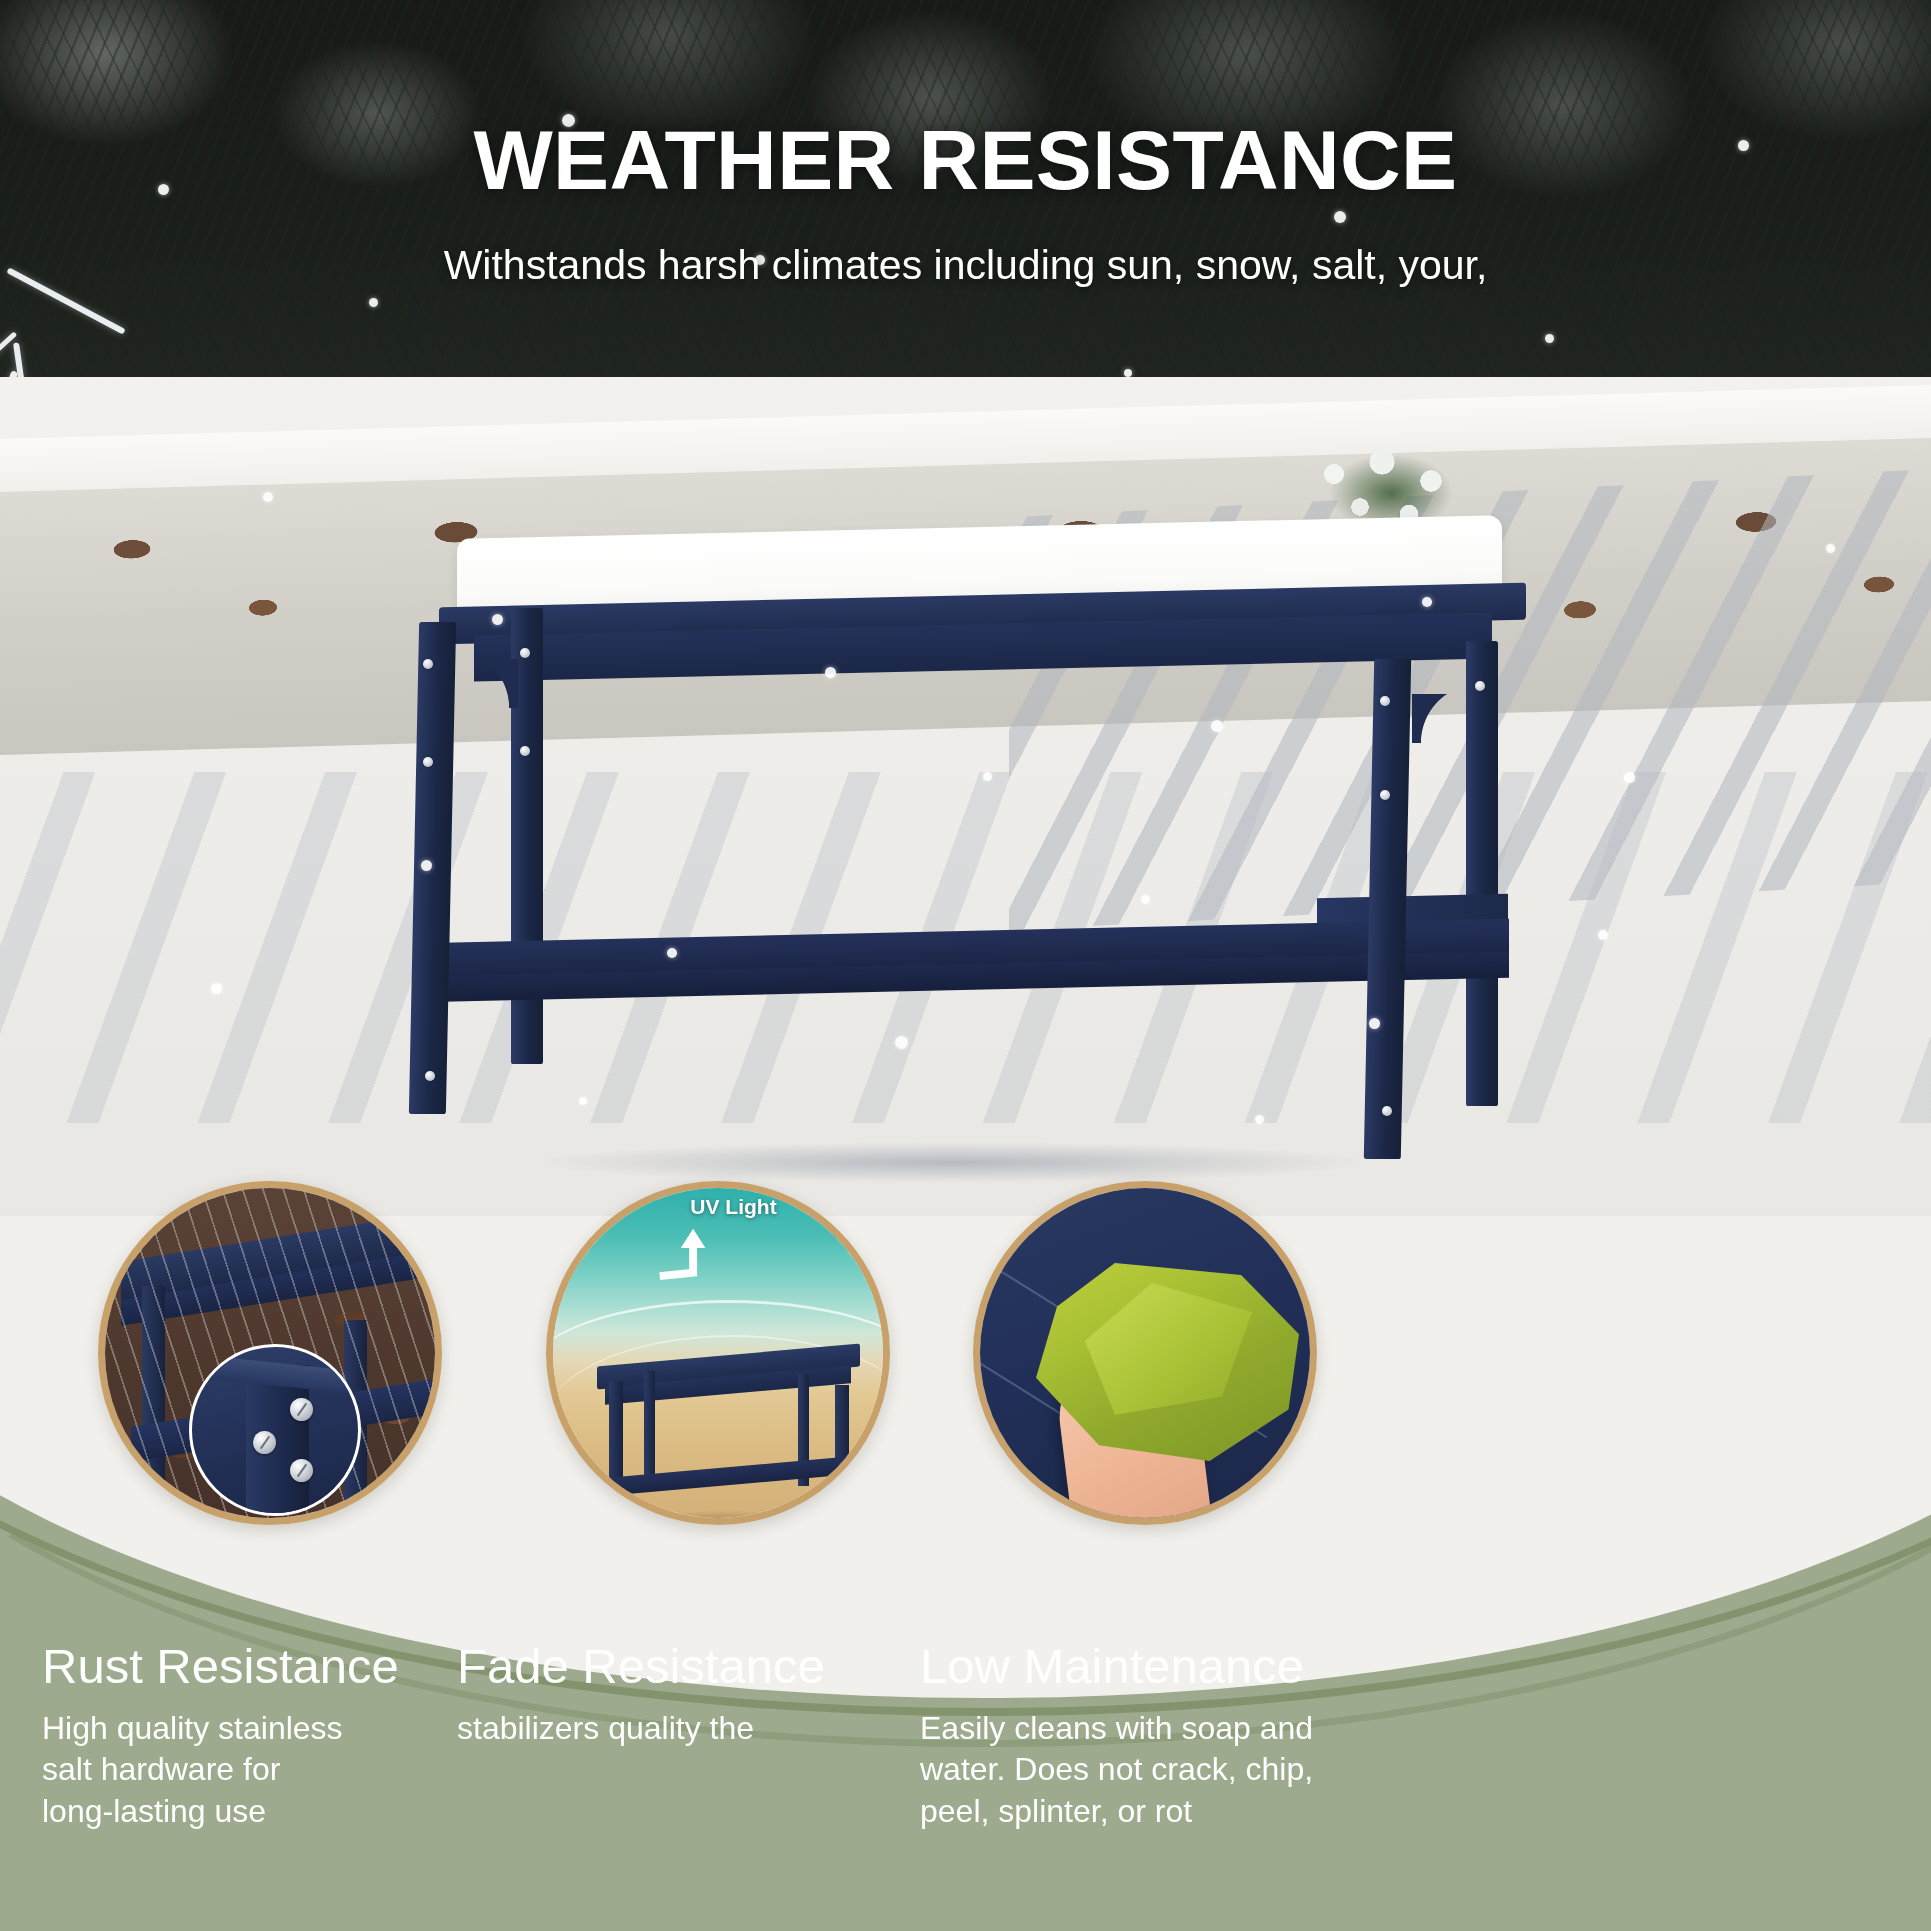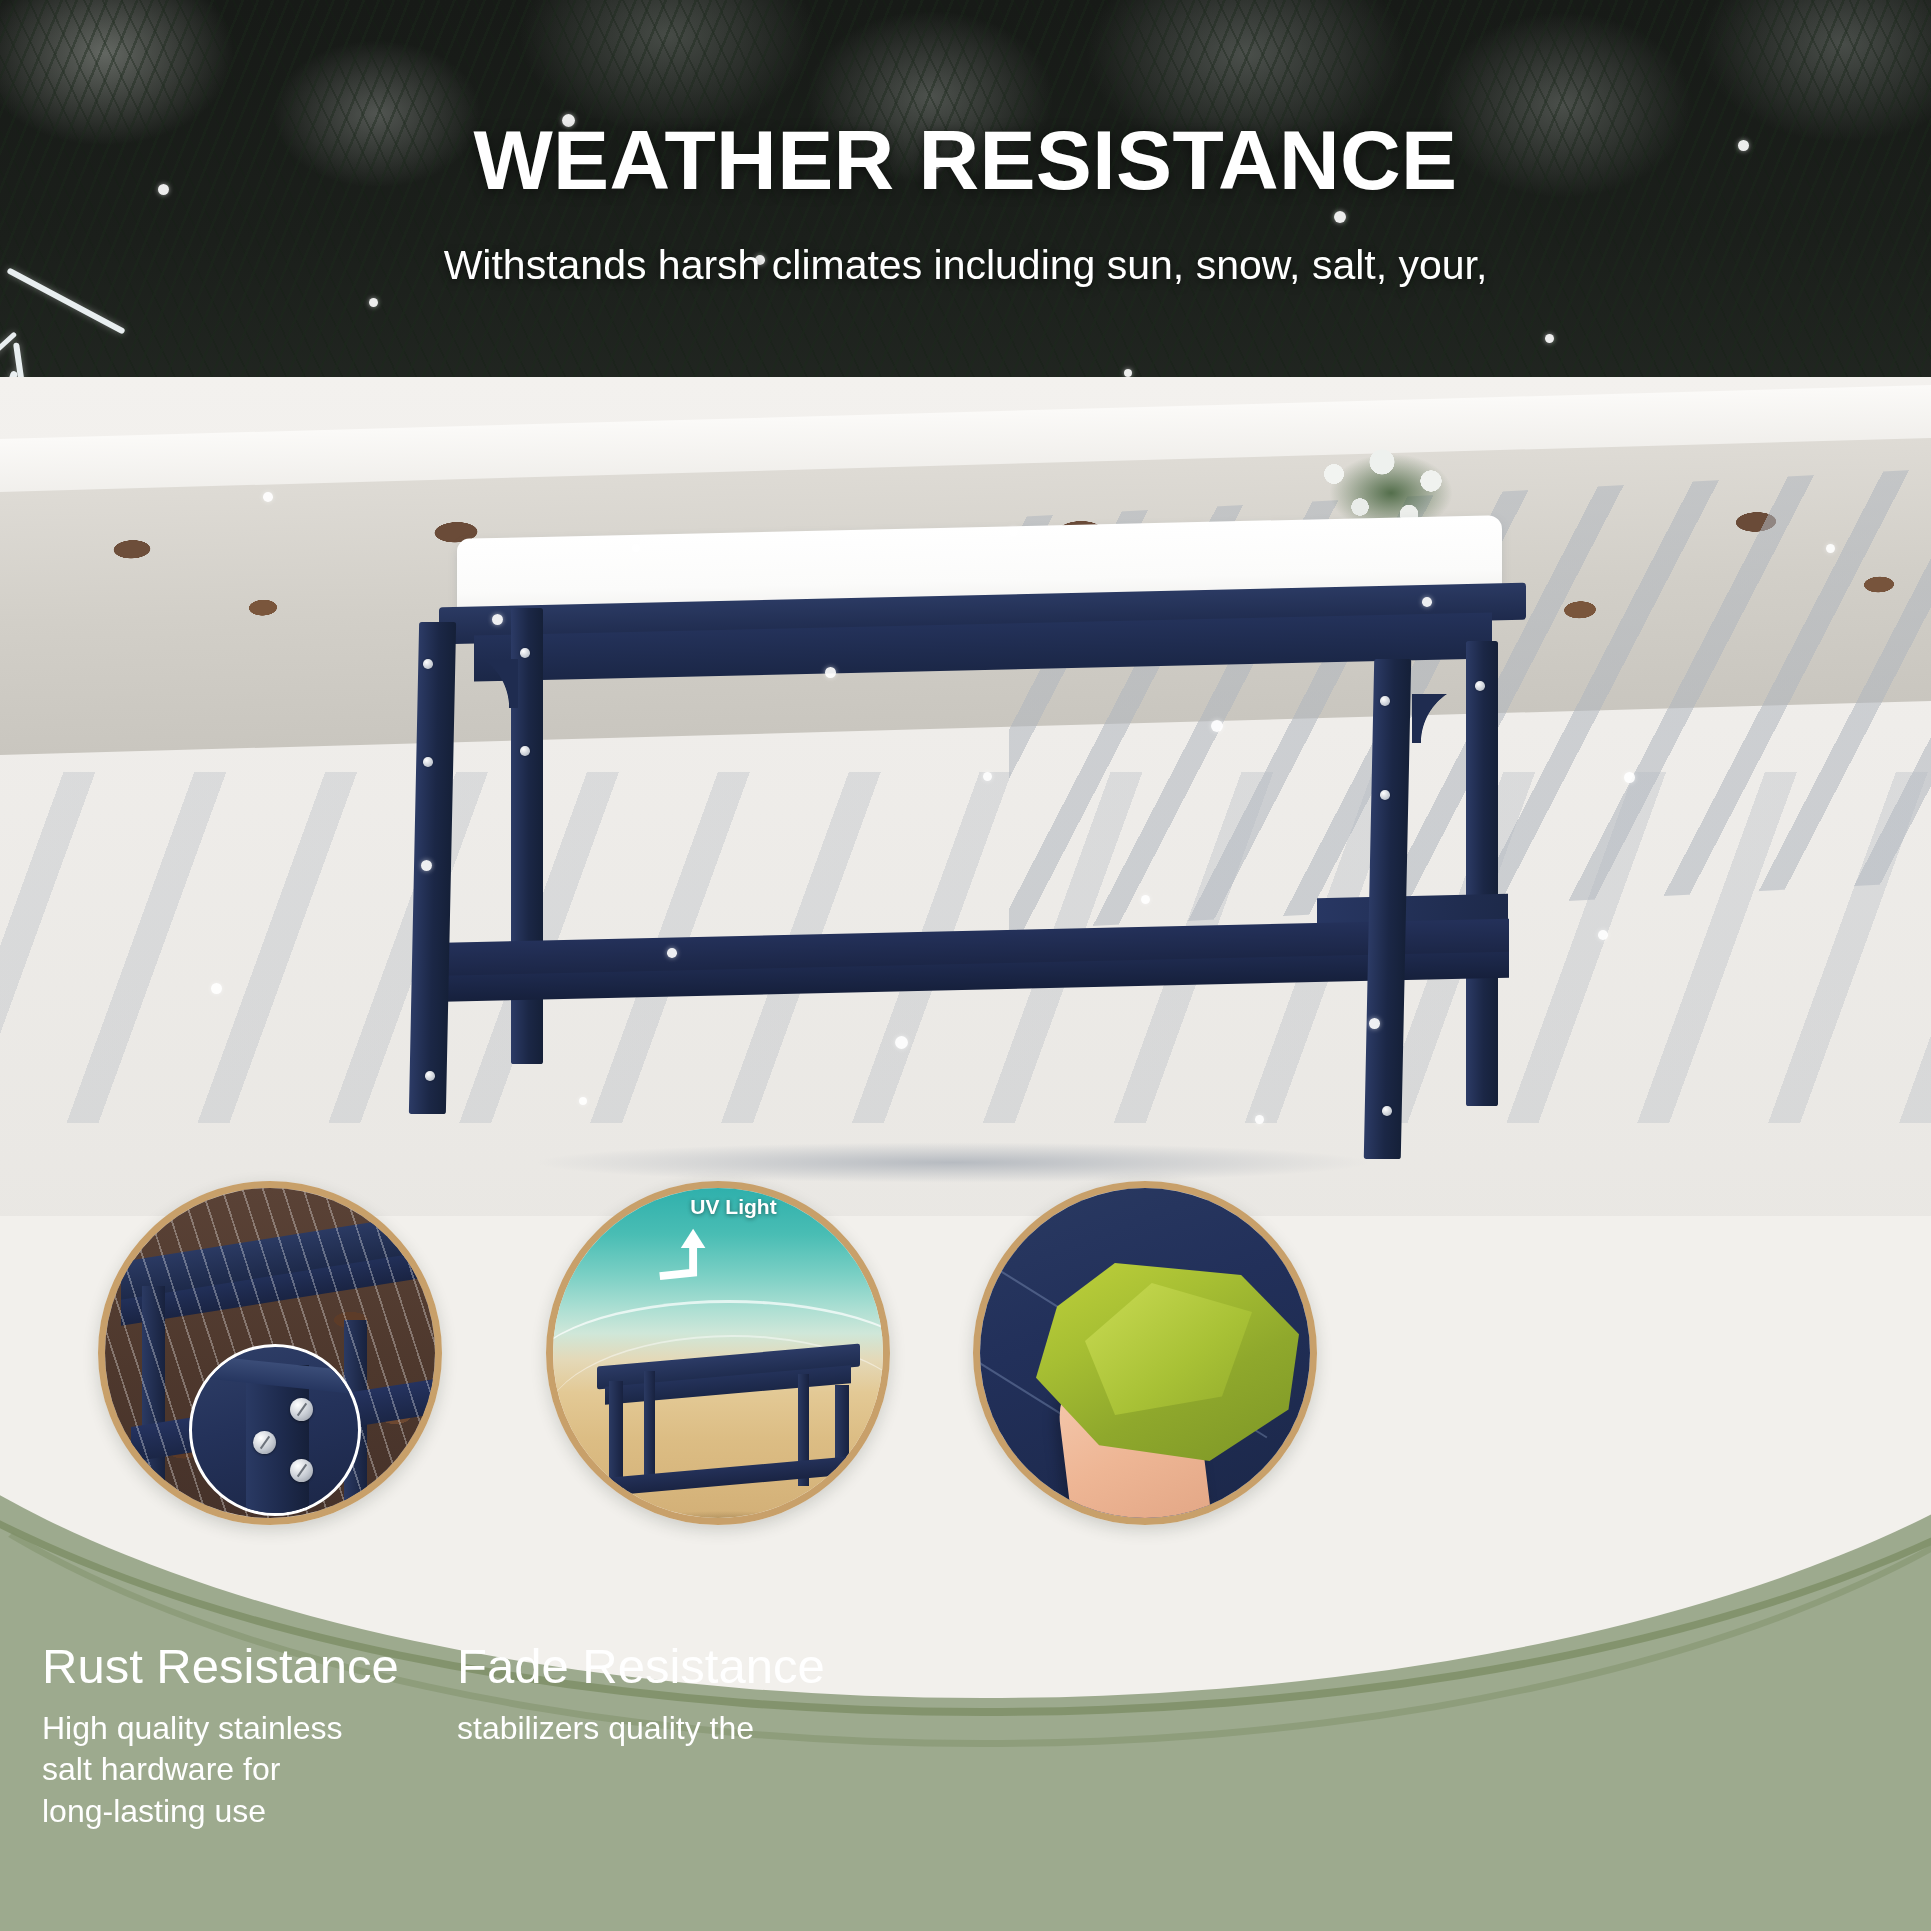--- a/index.html
+++ b/index.html
@@ -509,15 +509,23 @@
     </div>
   </div>
 
   <div class="feat-text f2">
     <div class="feat-title">Fade Resistance</div>
     <div class="feat-desc">
       <div>stabilizers quality the</div>
     </div>
   </div>
 
+  <div class="feat-text f3">
+    <div class="feat-title">Low Maintenance</div>
+    <div class="feat-desc">
+      <div>Easily cleans with soap and</div>
+      <div>water. Does not crack, chip,</div>
+      <div>peel, splinter, or rot</div>
+    </div>
+  </div>
 
 </div>
 
 
 </body></html>

